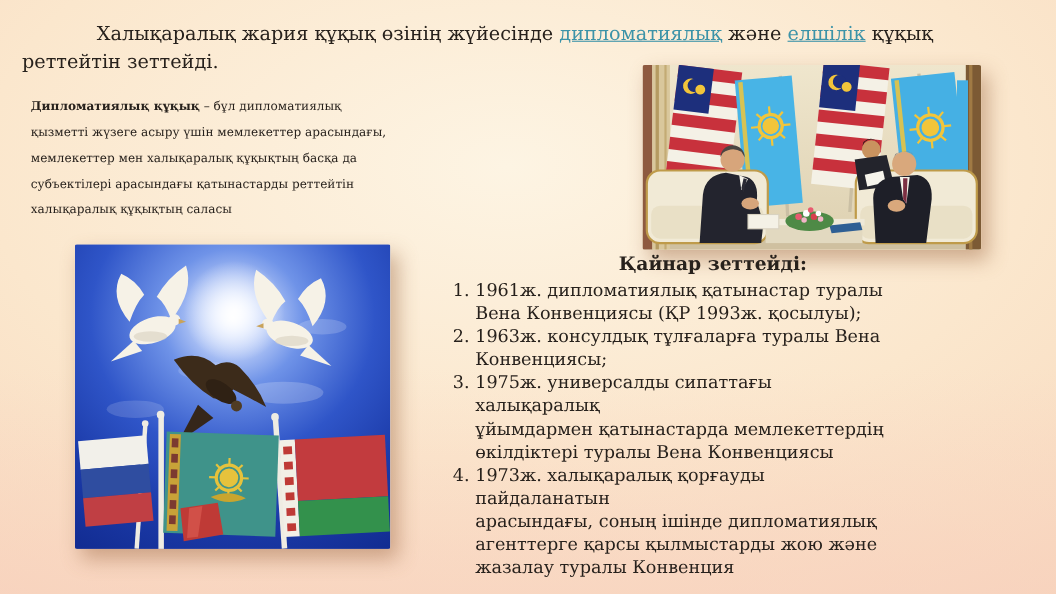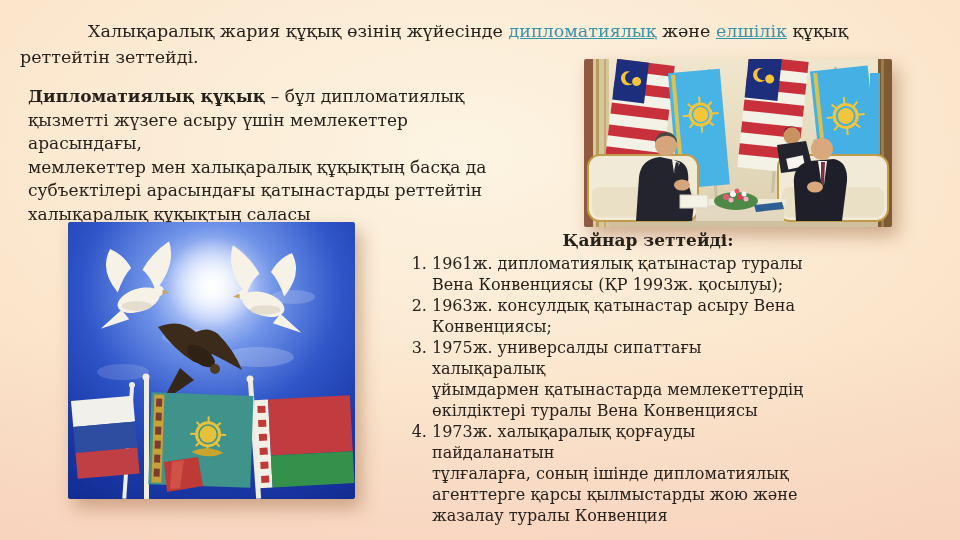--- a/index.html
+++ b/index.html
@@ -7,21 +7,21 @@
     position:relative;width:960px;height:540px;overflow:hidden;
     font-family:"DejaVu Serif","Liberation Serif",serif;color:#27211c;
     background-image:
       linear-gradient(to bottom,rgba(250,205,185,0) 62%,rgba(248,206,190,.5) 100%),
       radial-gradient(95% 95% at 48% 28%, #fdf4e3 0%, #fbe7cd 52%, #f7d6bb 100%);
   }
   .intro{position:absolute;left:20px;top:18px;width:860px;font-size:17.5px;line-height:26px;}
   .intro-line1{white-space:pre;text-indent:68px;}
   .intro-line2{white-space:pre;}
   .link{color:#3c93a8;text-decoration:underline;cursor:pointer;}
-  .definition{position:absolute;left:28px;top:85px;width:475px;font-size:17px;line-height:23.5px;white-space:pre-line;}
+  .definition{position:absolute;left:28px;top:85px;width:475px;font-size:11px;line-height:23.5px;white-space:pre-line;}
   .definition .term{font-weight:bold;white-space:normal;display:inline;}
   .photo{position:absolute;border-radius:2px;overflow:hidden;box-shadow:6px 9px 18px rgba(150,96,58,.45);}
   .photo svg{display:block;}
   .meeting{left:584px;top:59px;width:308px;height:168px;}
   .doves{left:68px;top:222px;width:287px;height:277px;}
   .sources{position:absolute;left:398px;top:229px;width:545px;}
   .sources-heading{width:500px;text-align:center;font-weight:bold;font-size:17px;line-height:22px;}
   .sources ol{margin:2px 0 12px 0;padding:0 0 0 34px;width:382px;font-size:16px;line-height:21px;}
   .sources li{white-space:pre-line;margin:0;padding:0;}
   .sources li::marker{font-size:16px;}
@@ -165,27 +165,27 @@
         <circle cx="153" cy="132" r="2.5" fill="#e85a70"></circle>
       </g>
     </svg>
   </div>
 
   <div class="sources">
     <div class="sources-heading">Қайнар зеттейді:</div>
     <ol>
       <li>1961ж. дипломатиялық қатынастар туралы
 Вена Конвенциясы (ҚР 1993ж. қосылуы);</li>
-      <li>1963ж. консулдық қатынастар асыру Вена
+      <li>1963ж. консулдық тұлғаларға туралы Вена
 Конвенциясы;</li>
       <li>1975ж. универсалды сипаттағы халықаралық
 ұйымдармен қатынастарда мемлекеттердің
 өкілдіктері туралы Вена Конвенциясы</li>
       <li>1973ж. халықаралық қорғауды пайдаланатын
-тұлғаларға, соның ішінде дипломатиялық
+арасындағы, соның ішінде дипломатиялық
 агенттерге қарсы қылмыстарды жою және
 жазалау туралы Конвенция</li>
     </ol>
   </div>
 
   <div class="photo doves">
     <svg width="287" height="277" viewBox="0 0 287 277">
       <defs>
         <radialGradient id="sky" cx="50%" cy="24%" r="90%">
           <stop offset="0" stop-color="#ffffff"></stop>

